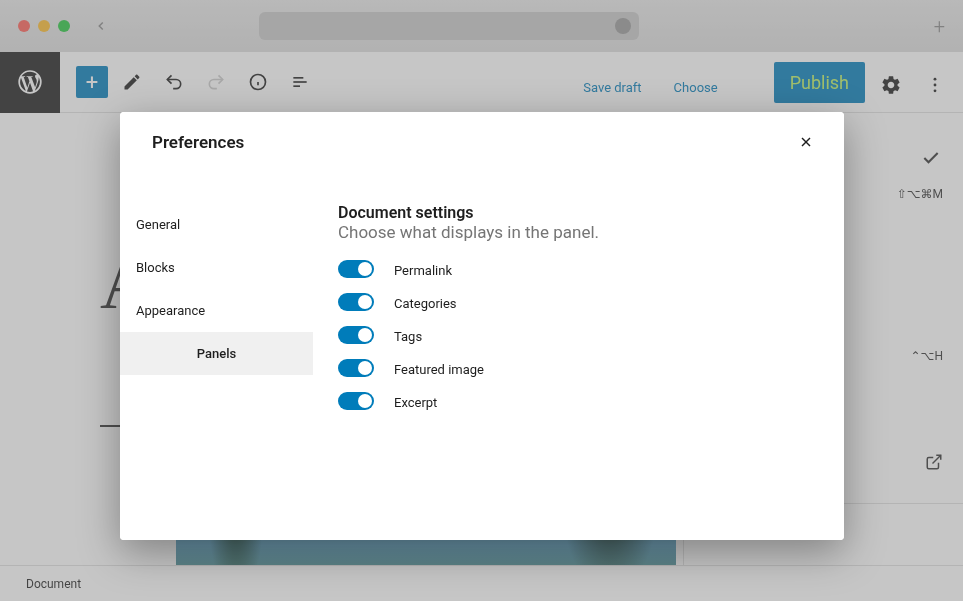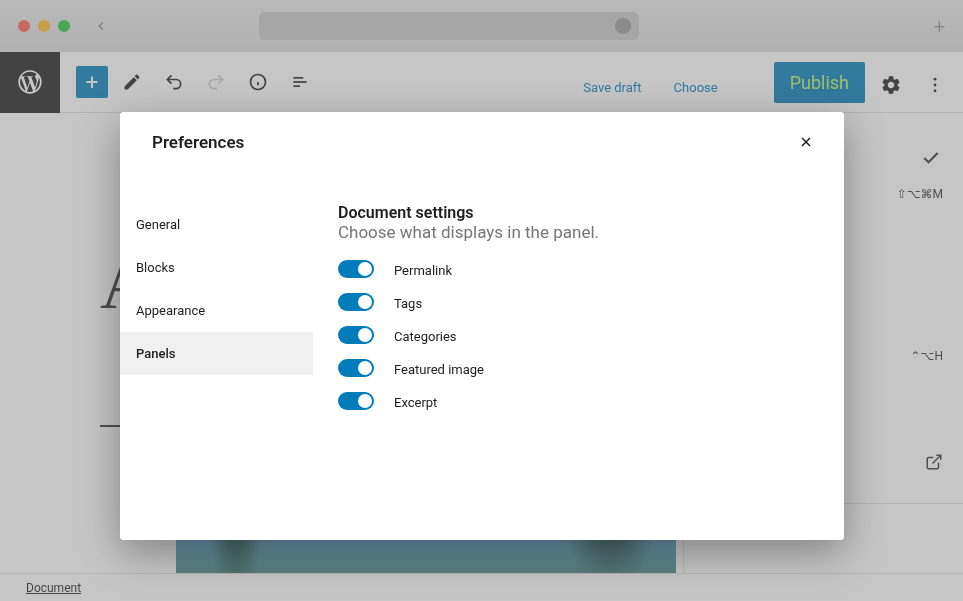--- a/index.html
+++ b/index.html
@@ -217,29 +217,28 @@
       left: 16px;
       font-size: 13px;
       color: #1e1e1e;
     }
     
     .footer-bar {
       position: absolute;
       bottom: 0;
       left: 0;
       right: 0;
-      height: 28px;
+      height: 36px;
       background: #fff;
       border-top: 1px solid #e0e0e0;
       display: flex;
       align-items: center;
       padding: 0 26px;
       font-size: 12px;
       color: #1e1e1e;
-      text-decoration: underline;
     }
     
     
     .overlay {
       position: absolute;
       inset: 0;
       background: rgba(120,120,120,0.42);
       z-index: 10;
     }
     
@@ -294,20 +293,21 @@
     }
     .sidebar-tab {
       padding: 14px 16px 14px 16px;
       font-size: 13px;
       color: #1e1e1e;
       cursor: pointer;
     }
     .sidebar-tab.active {
       background: #f0f0f0;
       font-weight: 500;
+      text-align: center;
     }
     .modal-content {
       flex: 1;
       padding: 32px 24px 20px 24px;
       background: #fff;
       border-left: 1px solid transparent;
     }
     .content-title {
       font-size: 16px;
       font-weight: 600;
@@ -482,25 +482,25 @@
     </div>
     <div class="modal-content">
       <div class="content-title">Document settings</div>
       <div class="content-subtitle">Choose what displays in the panel.</div>
       <div class="toggle-row">
         <div class="toggle"></div>
         <span class="toggle-label">Permalink</span>
       </div>
       <div class="toggle-row">
         <div class="toggle"></div>
-        <span class="toggle-label">Tags</span>
+        <span class="toggle-label">Categories</span>
       </div>
       <div class="toggle-row">
         <div class="toggle"></div>
-        <span class="toggle-label">Categories</span>
+        <span class="toggle-label">Tags</span>
       </div>
       <div class="toggle-row">
         <div class="toggle"></div>
         <span class="toggle-label">Featured image</span>
       </div>
       <div class="toggle-row">
         <div class="toggle"></div>
         <span class="toggle-label">Excerpt</span>
       </div>
     </div>

